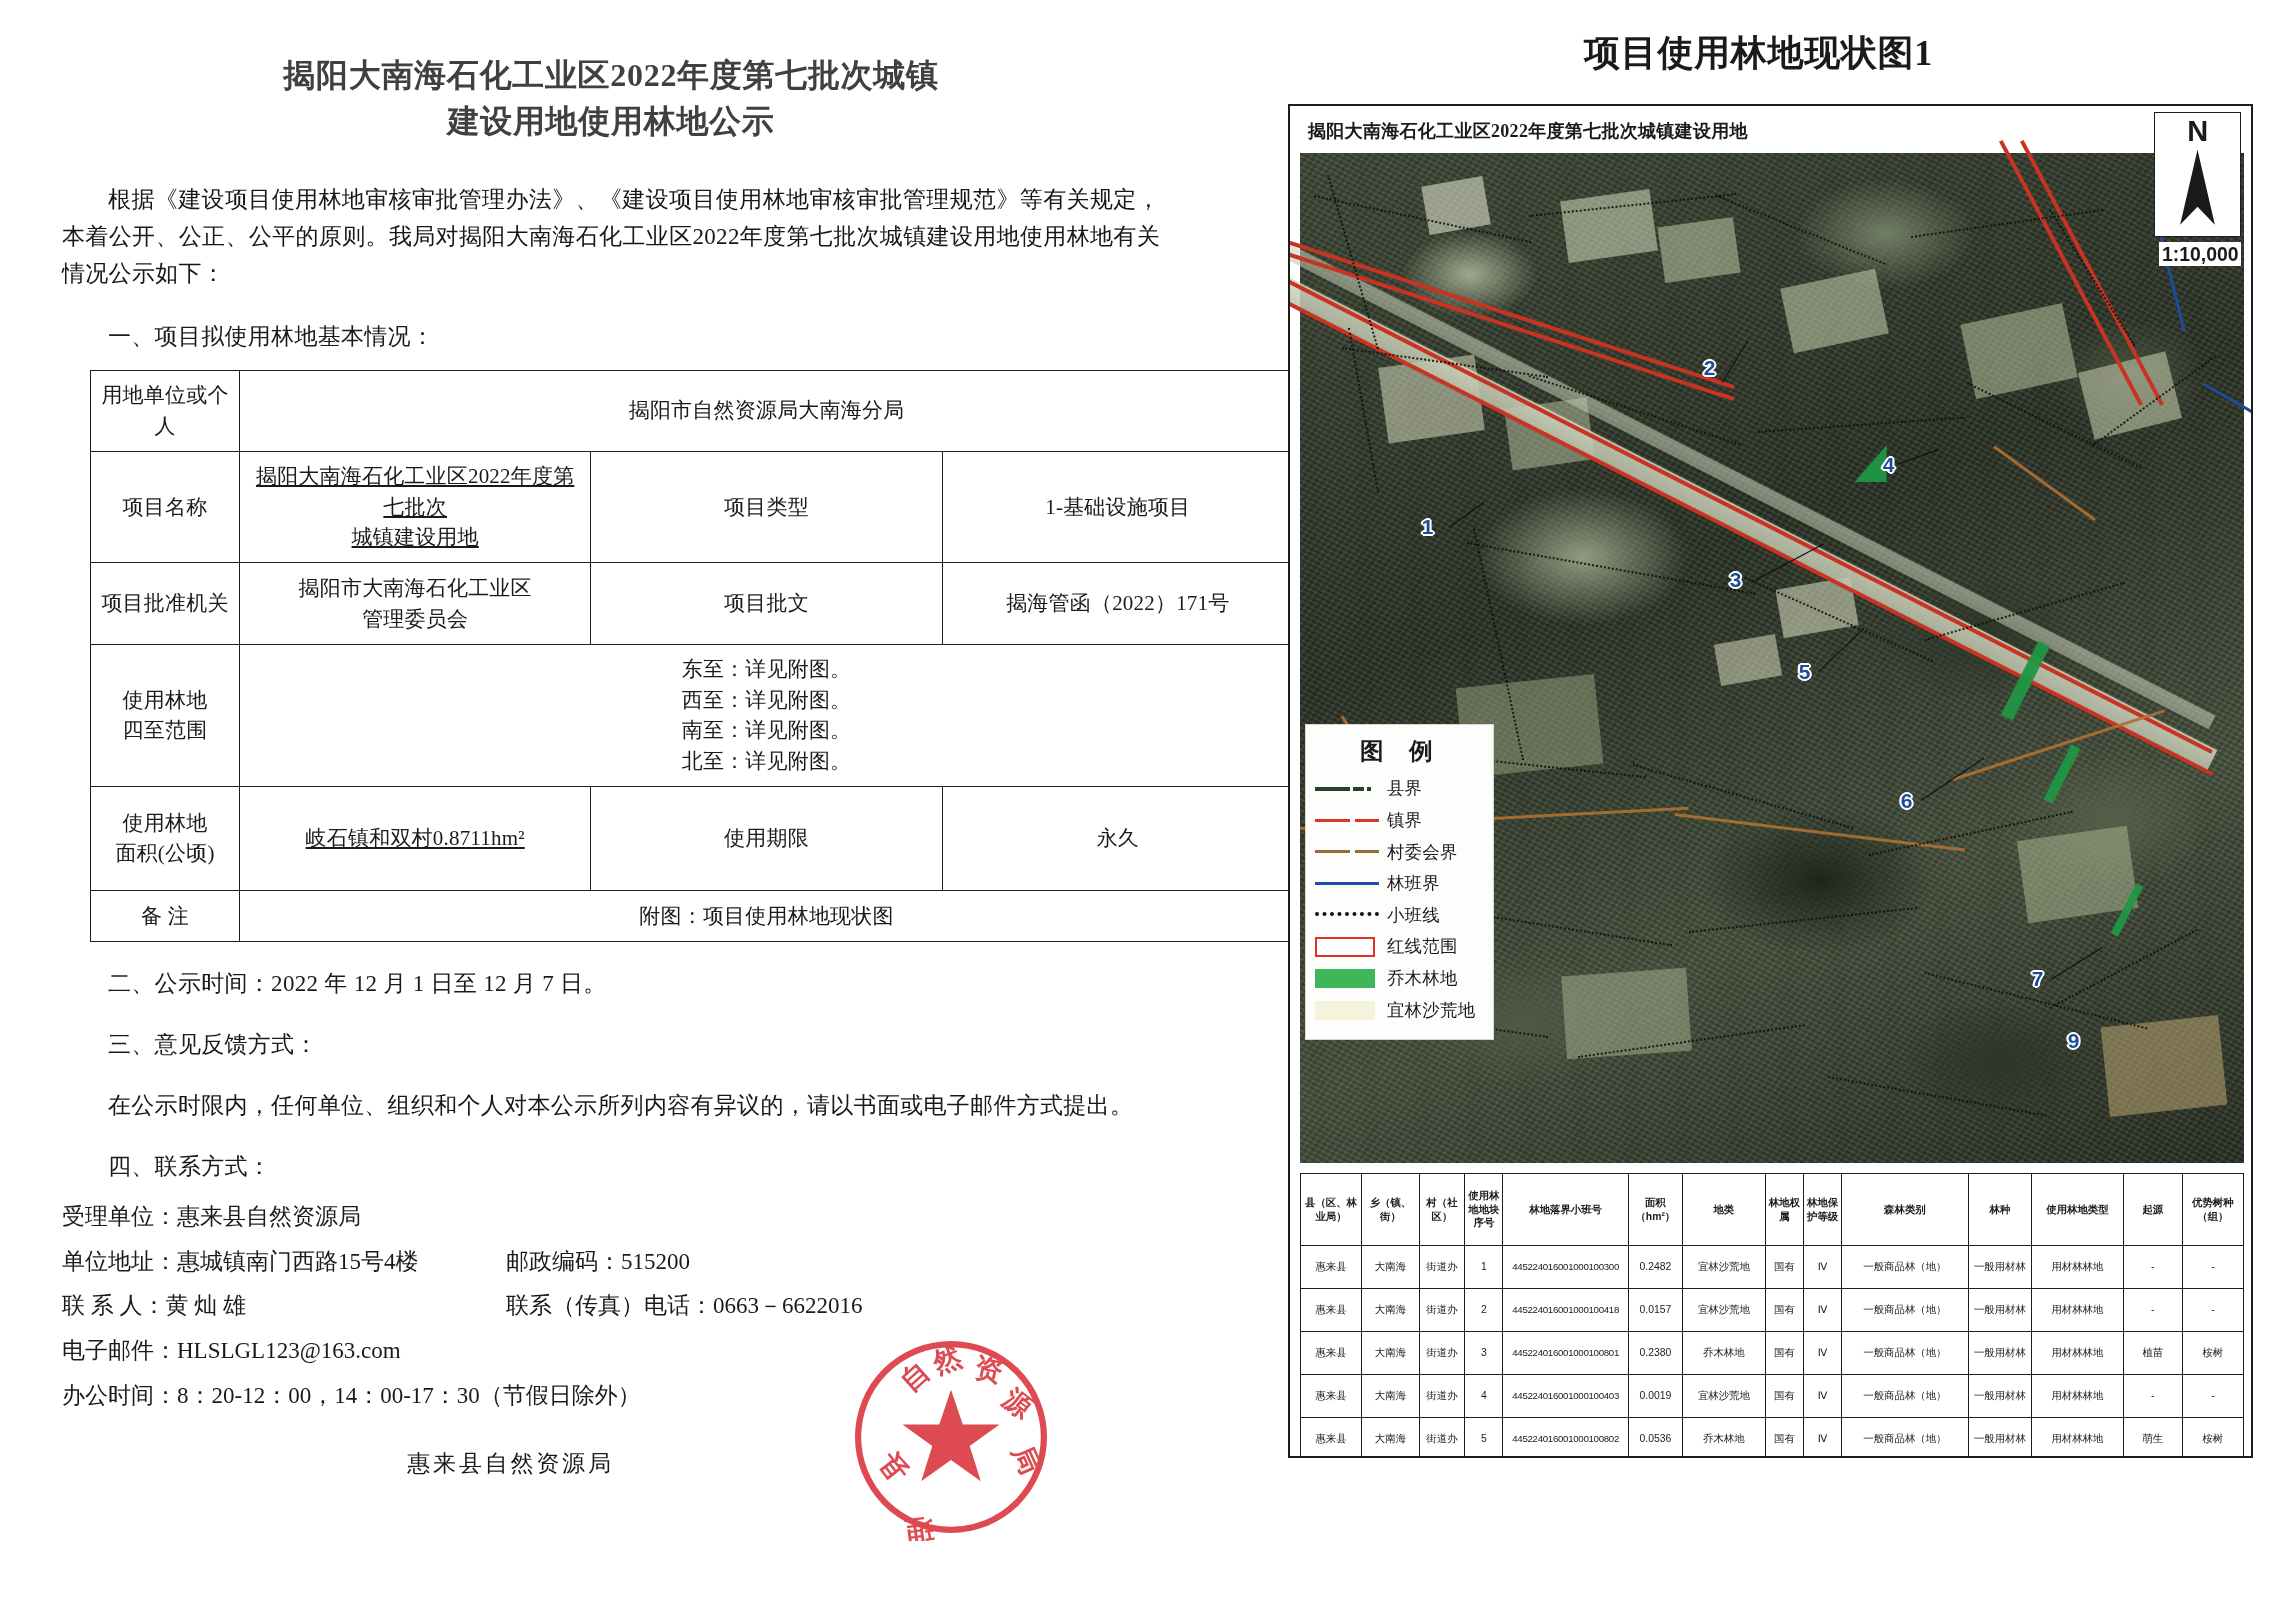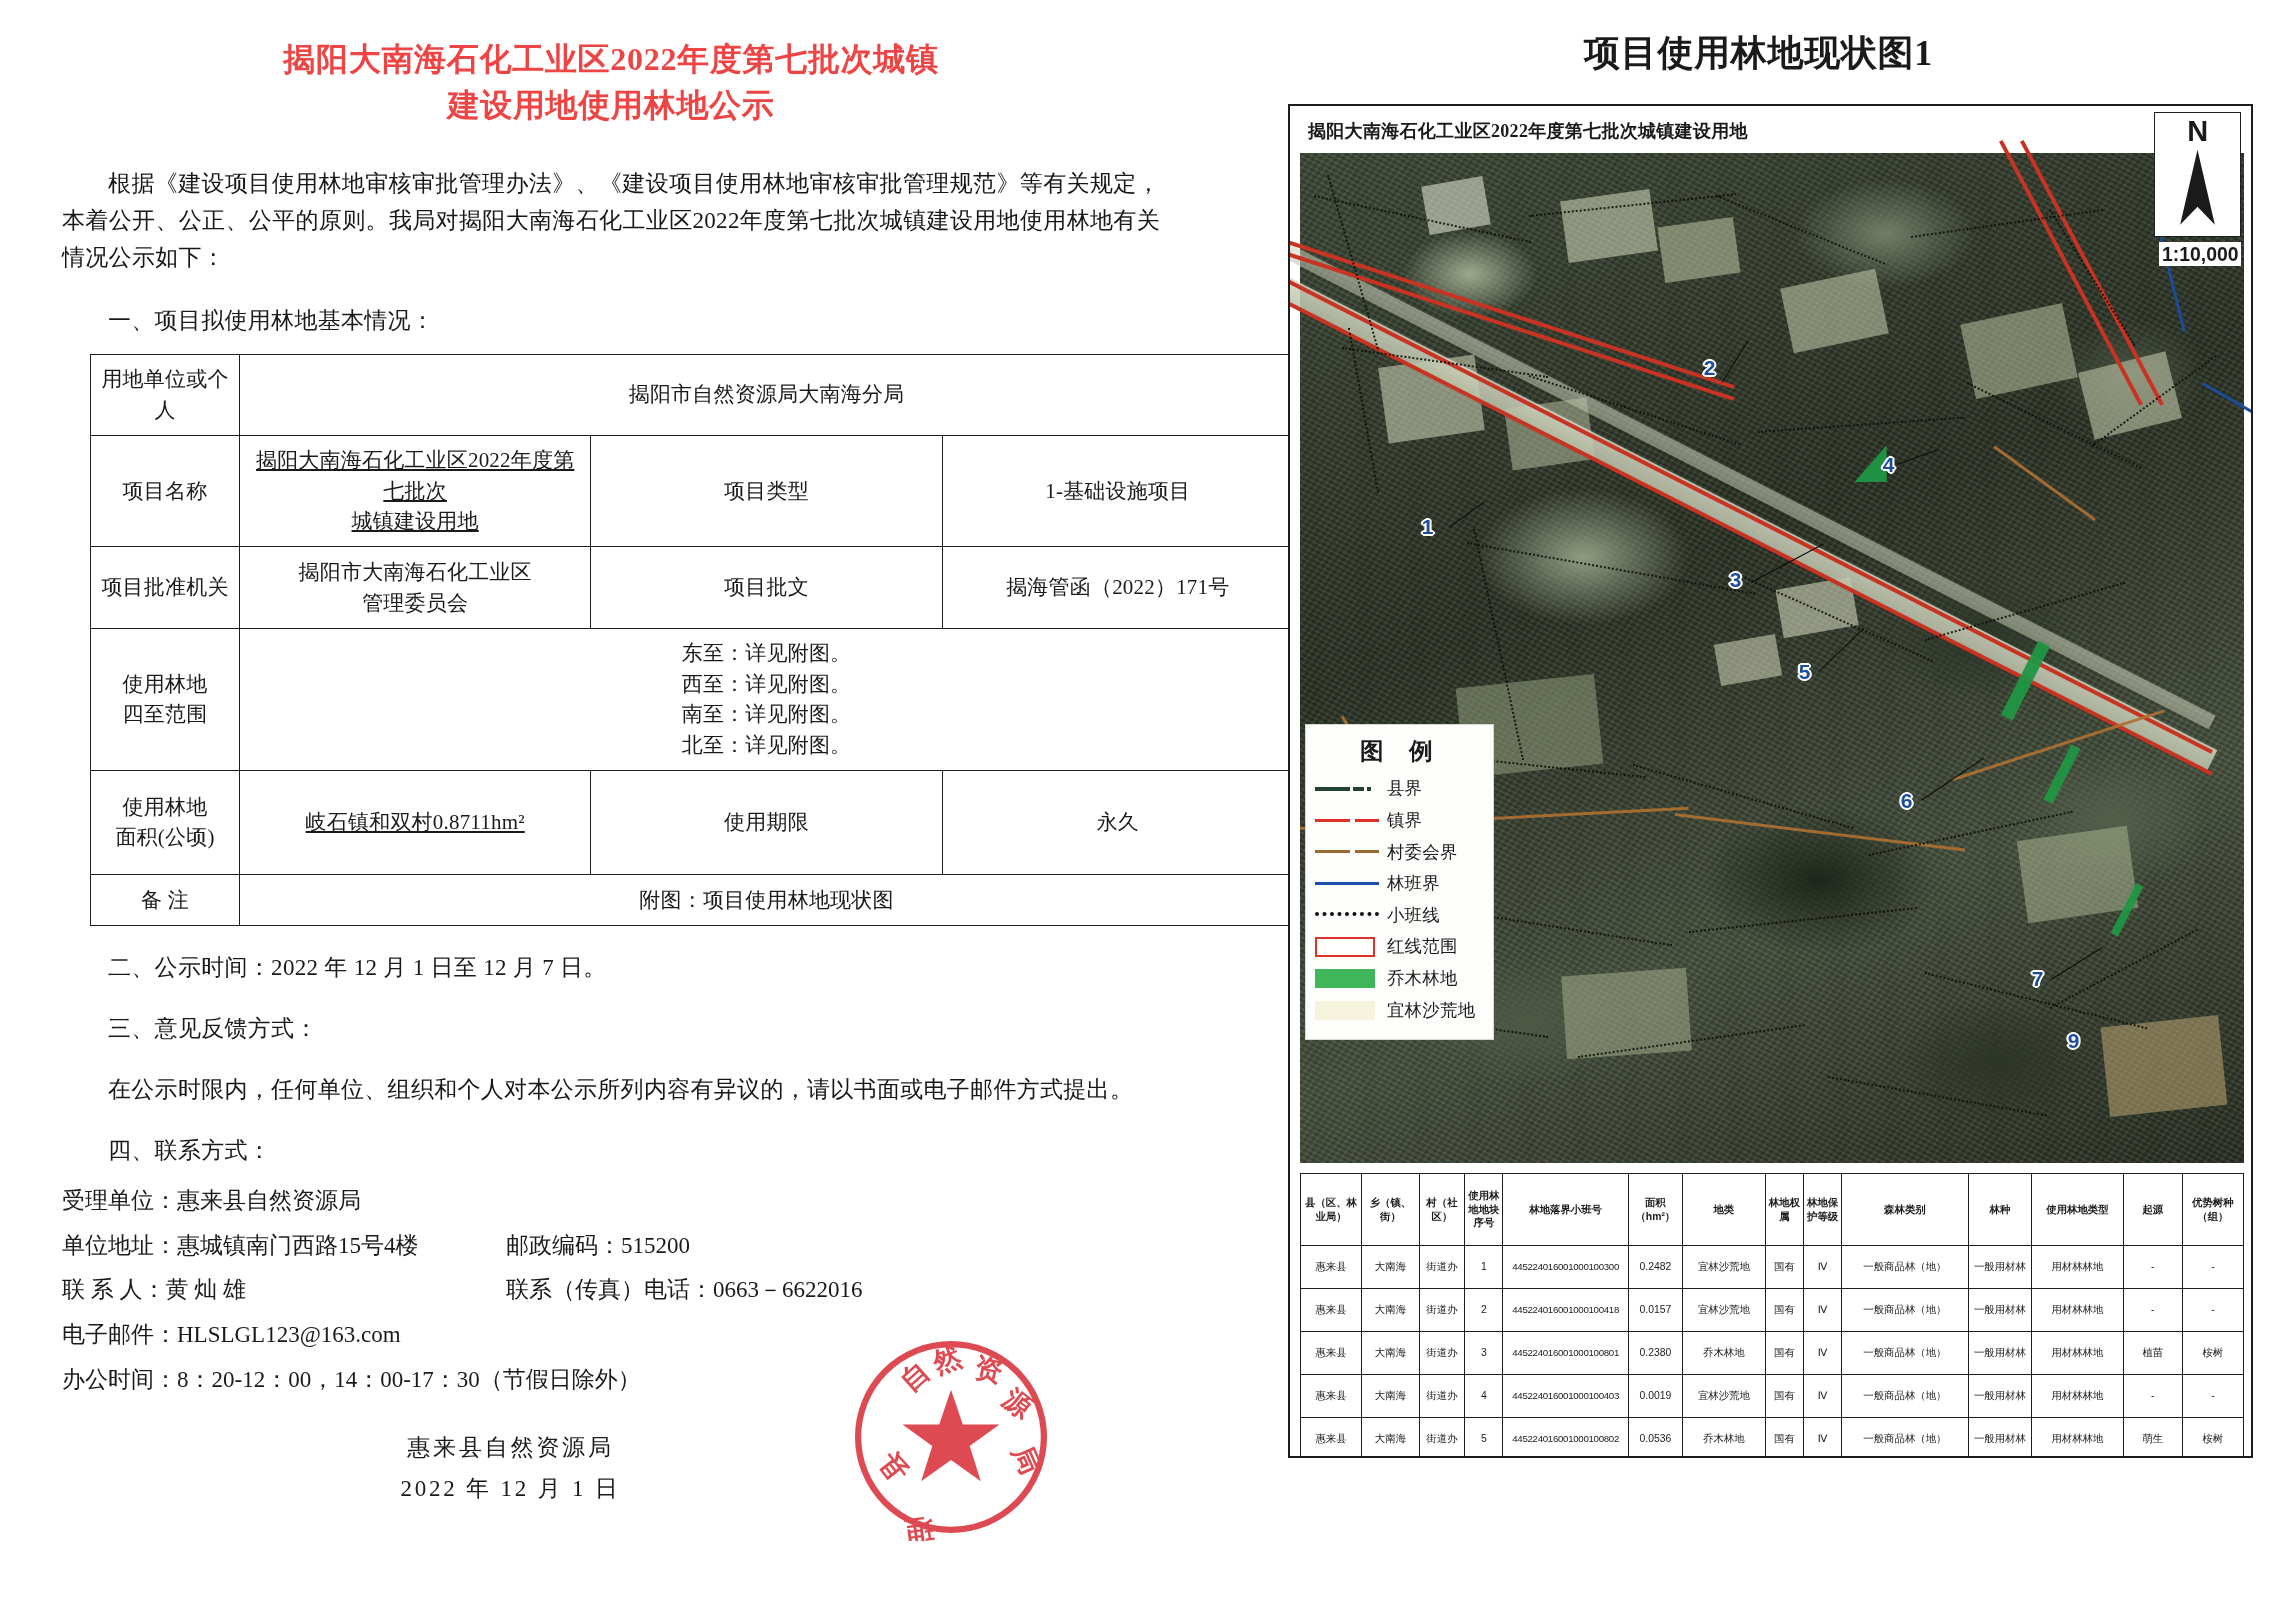--- a/index.html
+++ b/index.html
@@ -18,22 +18,22 @@
     position:absolute; left:0; top:0; width:1222px; height:1622px;
     padding:28px 62px 0 62px;
   }
 
   .doc-title {
     text-align:center;
     font-size:32px;
     font-weight:bold;
     line-height:1.45;
     letter-spacing:0.7px;
-    margin-top:8px;
-    color:#ef4444;
+    margin-top:24px;
+    color:#404040;
   }
   .doc-title div { white-space:nowrap; }
 
   .body-para {
     font-size:23px;
     line-height:1.62;
     text-align:justify;
     margin-top:36px;
     letter-spacing:0.3px;
     color:#171717;
@@ -353,21 +353,20 @@
     <div class="contact-row">
       <span class="c-left">电子邮件：HLSLGL123@163.com</span>
     </div>
     <div class="contact-row">
       <span>办公时间：8：20-12：00，14：00-17：30（节假日除外）</span>
     </div>
   </div>
 
   <div class="sign-block">
     <div>惠来县自然资源局</div>
-    <div>2022 年 12 月 1 日</div>
   </div>
 </div>
 
 <svg id="seal" viewBox="0 0 300 300">
   <g opacity="0.82">
     <circle cx="150" cy="150" r="134" fill="none" stroke="#d6232b" stroke-width="9"></circle>
     <polygon points="150,82 167,132 220,132 177,163 193,214 150,183 107,214 123,163 80,132 133,132" fill="#d6232b"></polygon>
     <g fill="#d6232b" font-family="Liberation Serif, serif" font-size="40" font-weight="bold">
       <text transform="translate(92,86) rotate(-42)">自</text>
       <text transform="translate(130,58) rotate(-20)">然</text>

